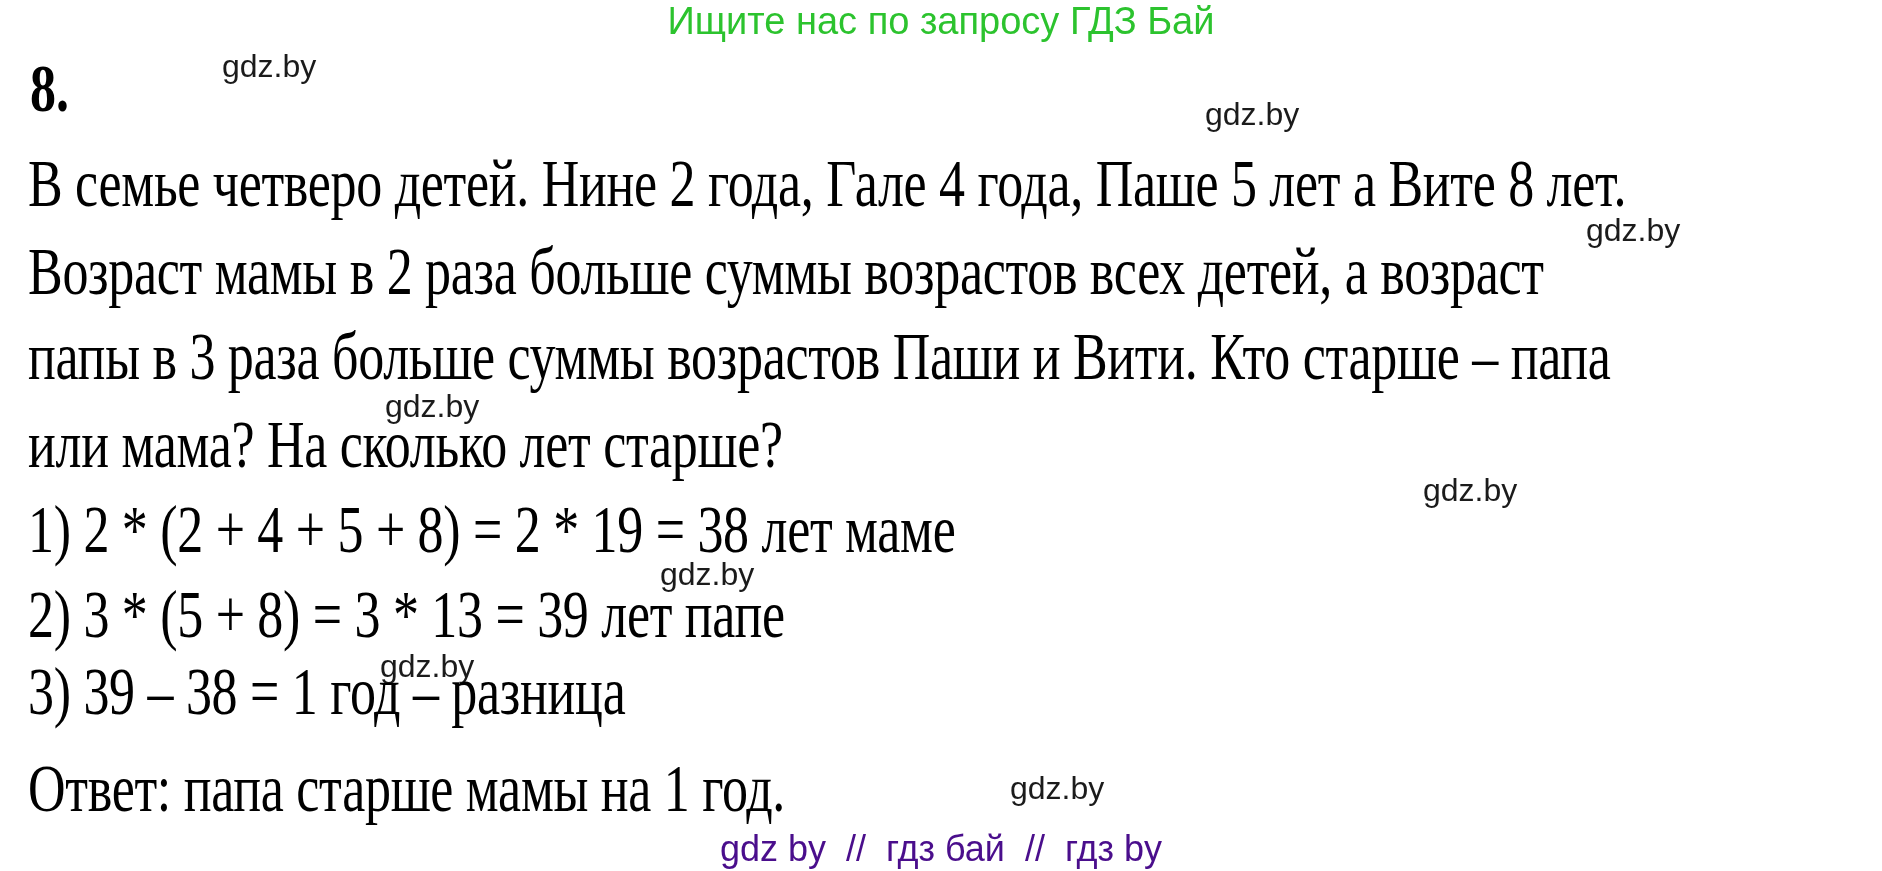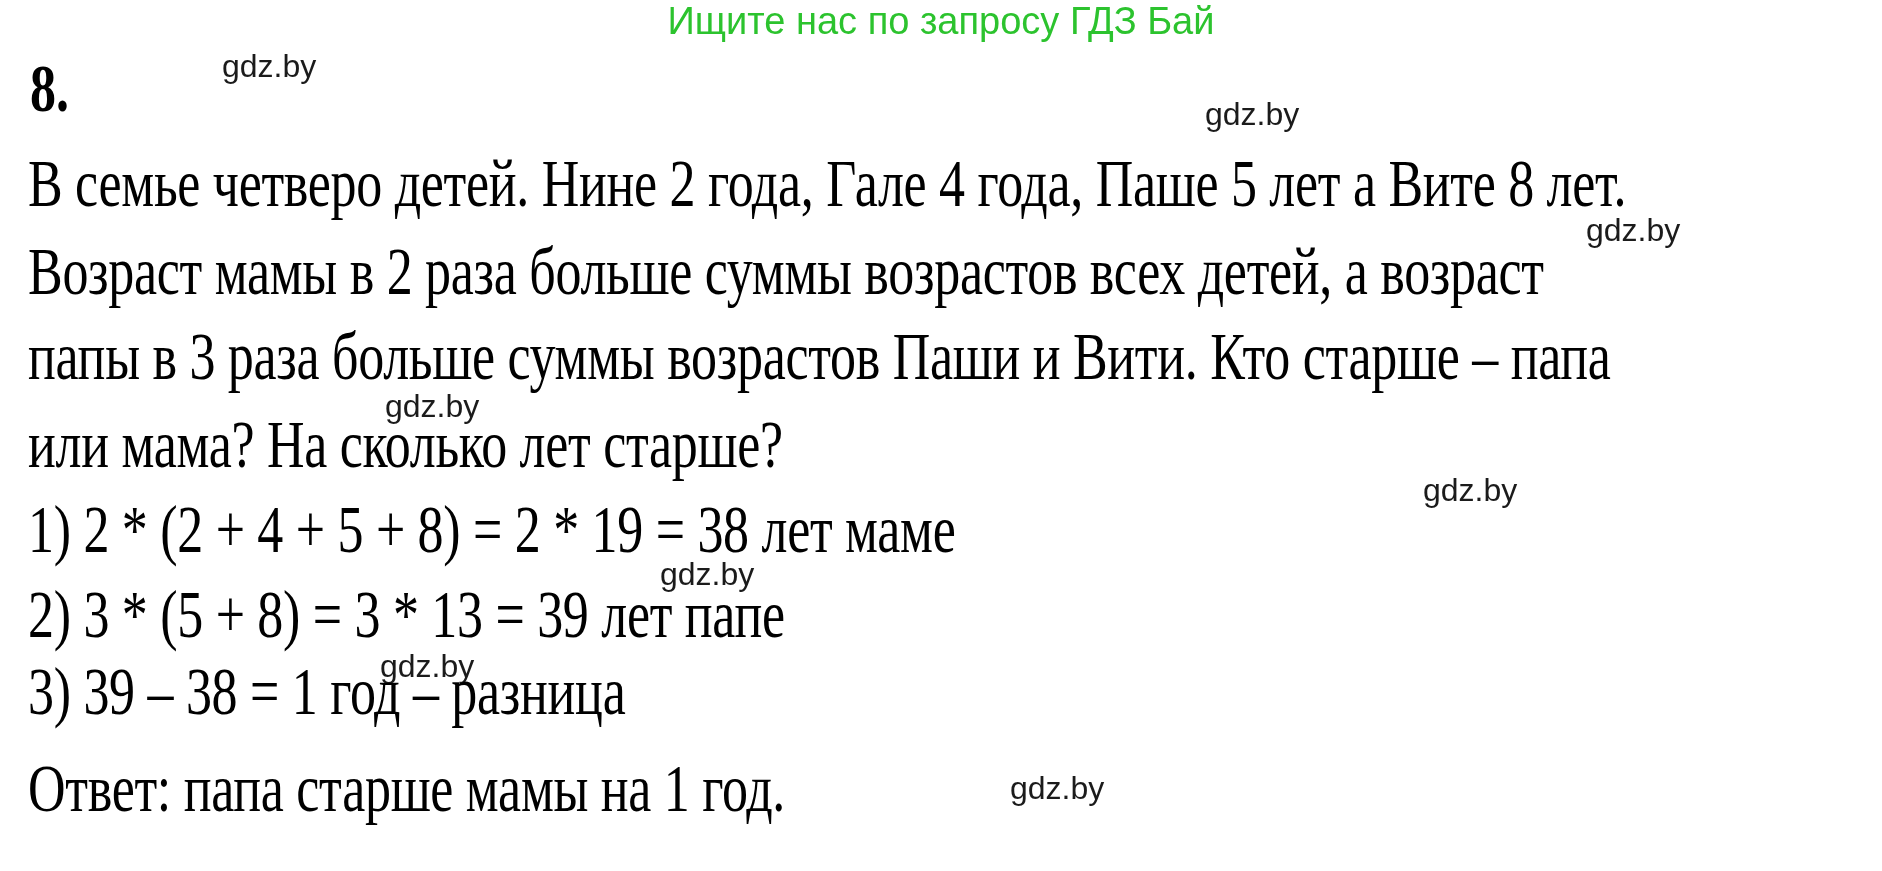--- a/index.html
+++ b/index.html
@@ -117,14 +117,15 @@
   <div class="line line4">или мама? На сколько лет старше?</div>
 
   <div class="line line5">1) 2 * (2 + 4 + 5 + 8) = 2 * 19 = 38 лет маме</div>
 
   <div class="line line6">2) 3 * (5 + 8) = 3 * 13 = 39 лет папе</div>
 
   <div class="line line7">3) 39 – 38 = 1 год – разница</div>
 
   <div class="line line8">Ответ: папа старше мамы на 1 год.</div>
 
+  <div class="footer">gdz by  //  гдз бай  //  гдз by</div>
 
 </div>
 
 </body></html>

